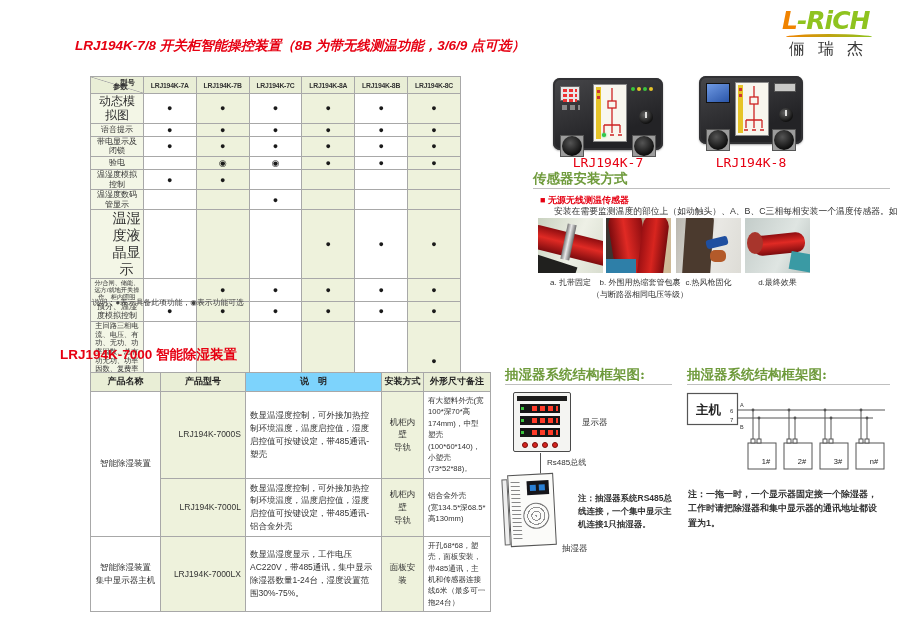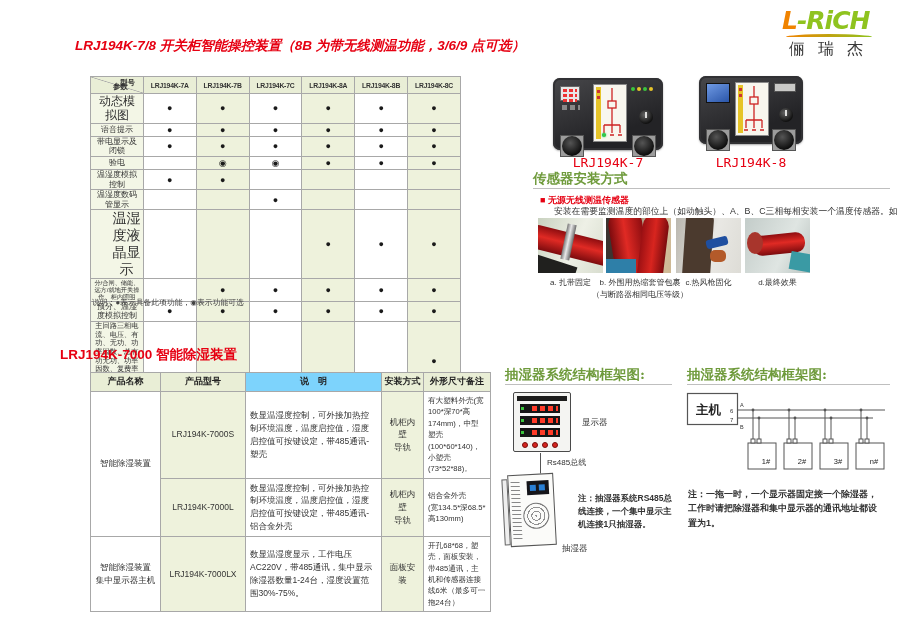--- a/index.html
+++ b/index.html
@@ -92,21 +92,21 @@
   #ph-d .teal { right:-4px; bottom:2px; width:24px; height:18px; background:#3a9aa4; transform:rotate(10deg); }
   .caption { position:absolute; top:277px; font-size:8px; color:#333; text-align:center; white-space:pre-line; line-height:1.45; }
   #cap-a { left:518px; width:105px; } #cap-b { left:586px; width:108px; }
   #cap-c { left:656px; width:105px; } #cap-d { left:725px; width:105px; }
 
   
   #t2 { position:absolute; left:90px; top:372px; width:400px; border-collapse:collapse; table-layout:fixed; }
   #t2 td { border:1px solid #a8a8a8; vertical-align:middle; padding:3px 4px; font-size:8.5px; line-height:1.5; color:#333; background:#fff; }
   #t2 tr.hdr td { height:19px; text-align:center; font-weight:bold; font-size:9px; background:#e9eed6; padding:0; color:#222; }
   #t2 td.c0 { width:70px; text-align:center; white-space:pre-line; }
-  #t2 td.c1 { width:85px; text-align:center; background:#eef2dc; }
+  #t2 td.c1 { width:85px; text-align:right; background:#eef2dc; }
   #t2 td.c2 { width:136px; }
   #t2 td.c3 { width:42px; text-align:center; background:#eef2dc; white-space:pre-line; }
   #t2 td.c4 { width:67px; font-size:7.6px; line-height:1.5; white-space:pre-line; }
 
   
   #diaA-head { left:505px; top:366px; }
   #diaA-rule { left:505px; top:384px; width:167px; }
   #meter { position:absolute; left:513px; top:392px; width:58px; height:60px; border:1.5px solid #4a4a4a; border-radius:2px; background:#f4f4f2; }
   #meter .tstrip { position:absolute; left:3px; top:3px; right:3px; height:5px; background:#1c1c1c; }
   #meter .row { position:absolute; left:6px; right:10px; height:9px; background:#161616; }

